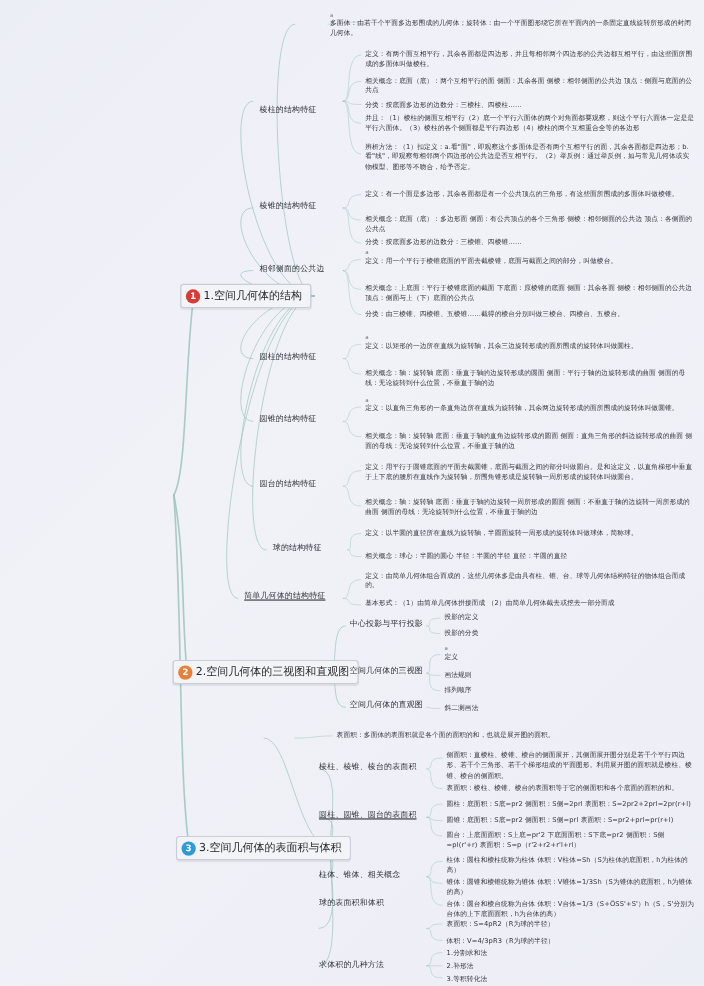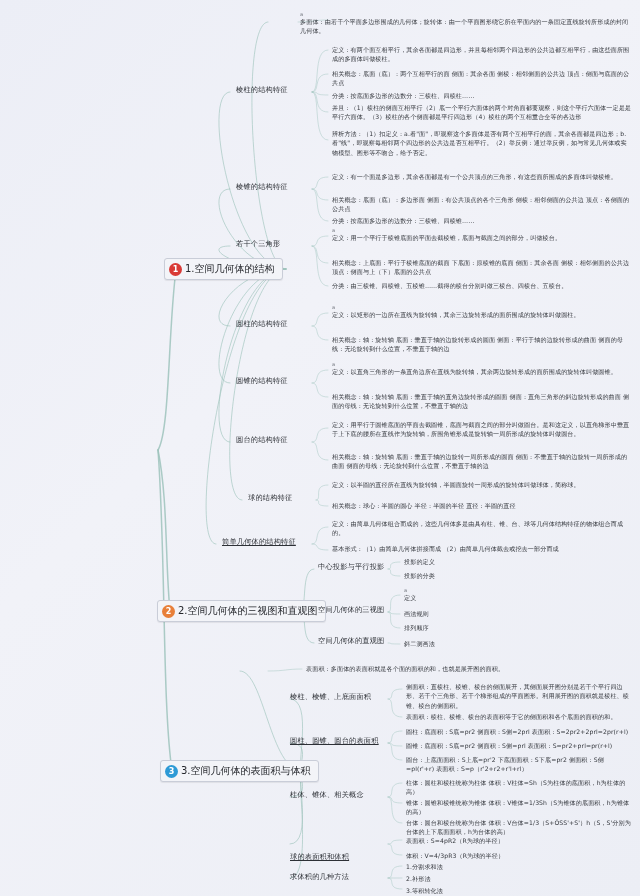--- a/index.html
+++ b/index.html
@@ -183,28 +183,28 @@
     <span>2.空间几何体的三视图和直观图</span>
   </div>
   <div class="node lvl1" id="b3" style="left:160px; top:760px;">
     <span class="badge b3">3</span>
     <span>3.空间几何体的表面积与体积</span>
   </div>
 
   <div class="node lvl2" style="left:273px; top:16px; width:24px;">
     <span class="tinymark"></span>
   </div>
-  <div class="node lvl2" style="left:236px; top:86px;">
+  <div class="node lvl2" style="left:236px; top:96px;">
     <span>棱柱的结构特征</span>
   </div>
   <div class="node lvl2" style="left:236px; top:183px;font-family:Liberation Serif, serif;">
     <span>棱锥的结构特征</span>
   </div>
   <div class="node lvl2" style="left:236px; top:240px;">
-    <span>若干个三角形</span>
+    <span>相邻侧面的公共边</span>
   </div>
   <div class="node lvl2" style="left:236px; top:320px;">
     <span>圆柱的结构特征</span>
   </div>
   <div class="node lvl2" style="left:236px; top:377px;">
     <span>圆锥的结构特征</span>
   </div>
   <div class="node lvl2" style="left:236px; top:436px;text-align:center;">
     <span>圆台的结构特征</span>
   </div>
@@ -321,29 +321,29 @@
     <span>排列顺序</span>
   </div>
   <div class="node lvl3 short" style="left:404px; top:639px;">
     <span>斜二测画法</span>
   </div>
 
   <div class="node lvl2" style="left:240px; top:666px; width:30px;">
     <span></span>
   </div>
   <div class="node lvl2" style="left:290px; top:693px;">
-    <span>棱柱、棱锥、上底面面积</span>
+    <span>棱柱、棱锥、棱台的表面积</span>
   </div>
   <div class="node lvl2" style="left:290px; top:737px;text-decoration:underline;">
     <span>圆柱、圆锥、圆台的表面积</span>
   </div>
   <div class="node lvl2" style="left:290px; top:791px;">
     <span>柱体、锥体、相关概念</span>
   </div>
-  <div class="node lvl2" style="left:290px; top:853px;text-decoration:underline;">
+  <div class="node lvl2" style="left:290px; top:817px;">
     <span>球的表面积和体积</span>
   </div>
   <div class="node lvl2" style="left:290px; top:873px;">
     <span>求体积的几种方法</span>
   </div>
 
   <div class="node lvl3" style="left:306px; top:664px; width:326px;">
     <span>表面积：多面体的表面积就是各个面的面积的和，也就是展开图的面积。</span>
   </div>
   <div class="node lvl3" style="left:406px; top:682px; width:226px;">

